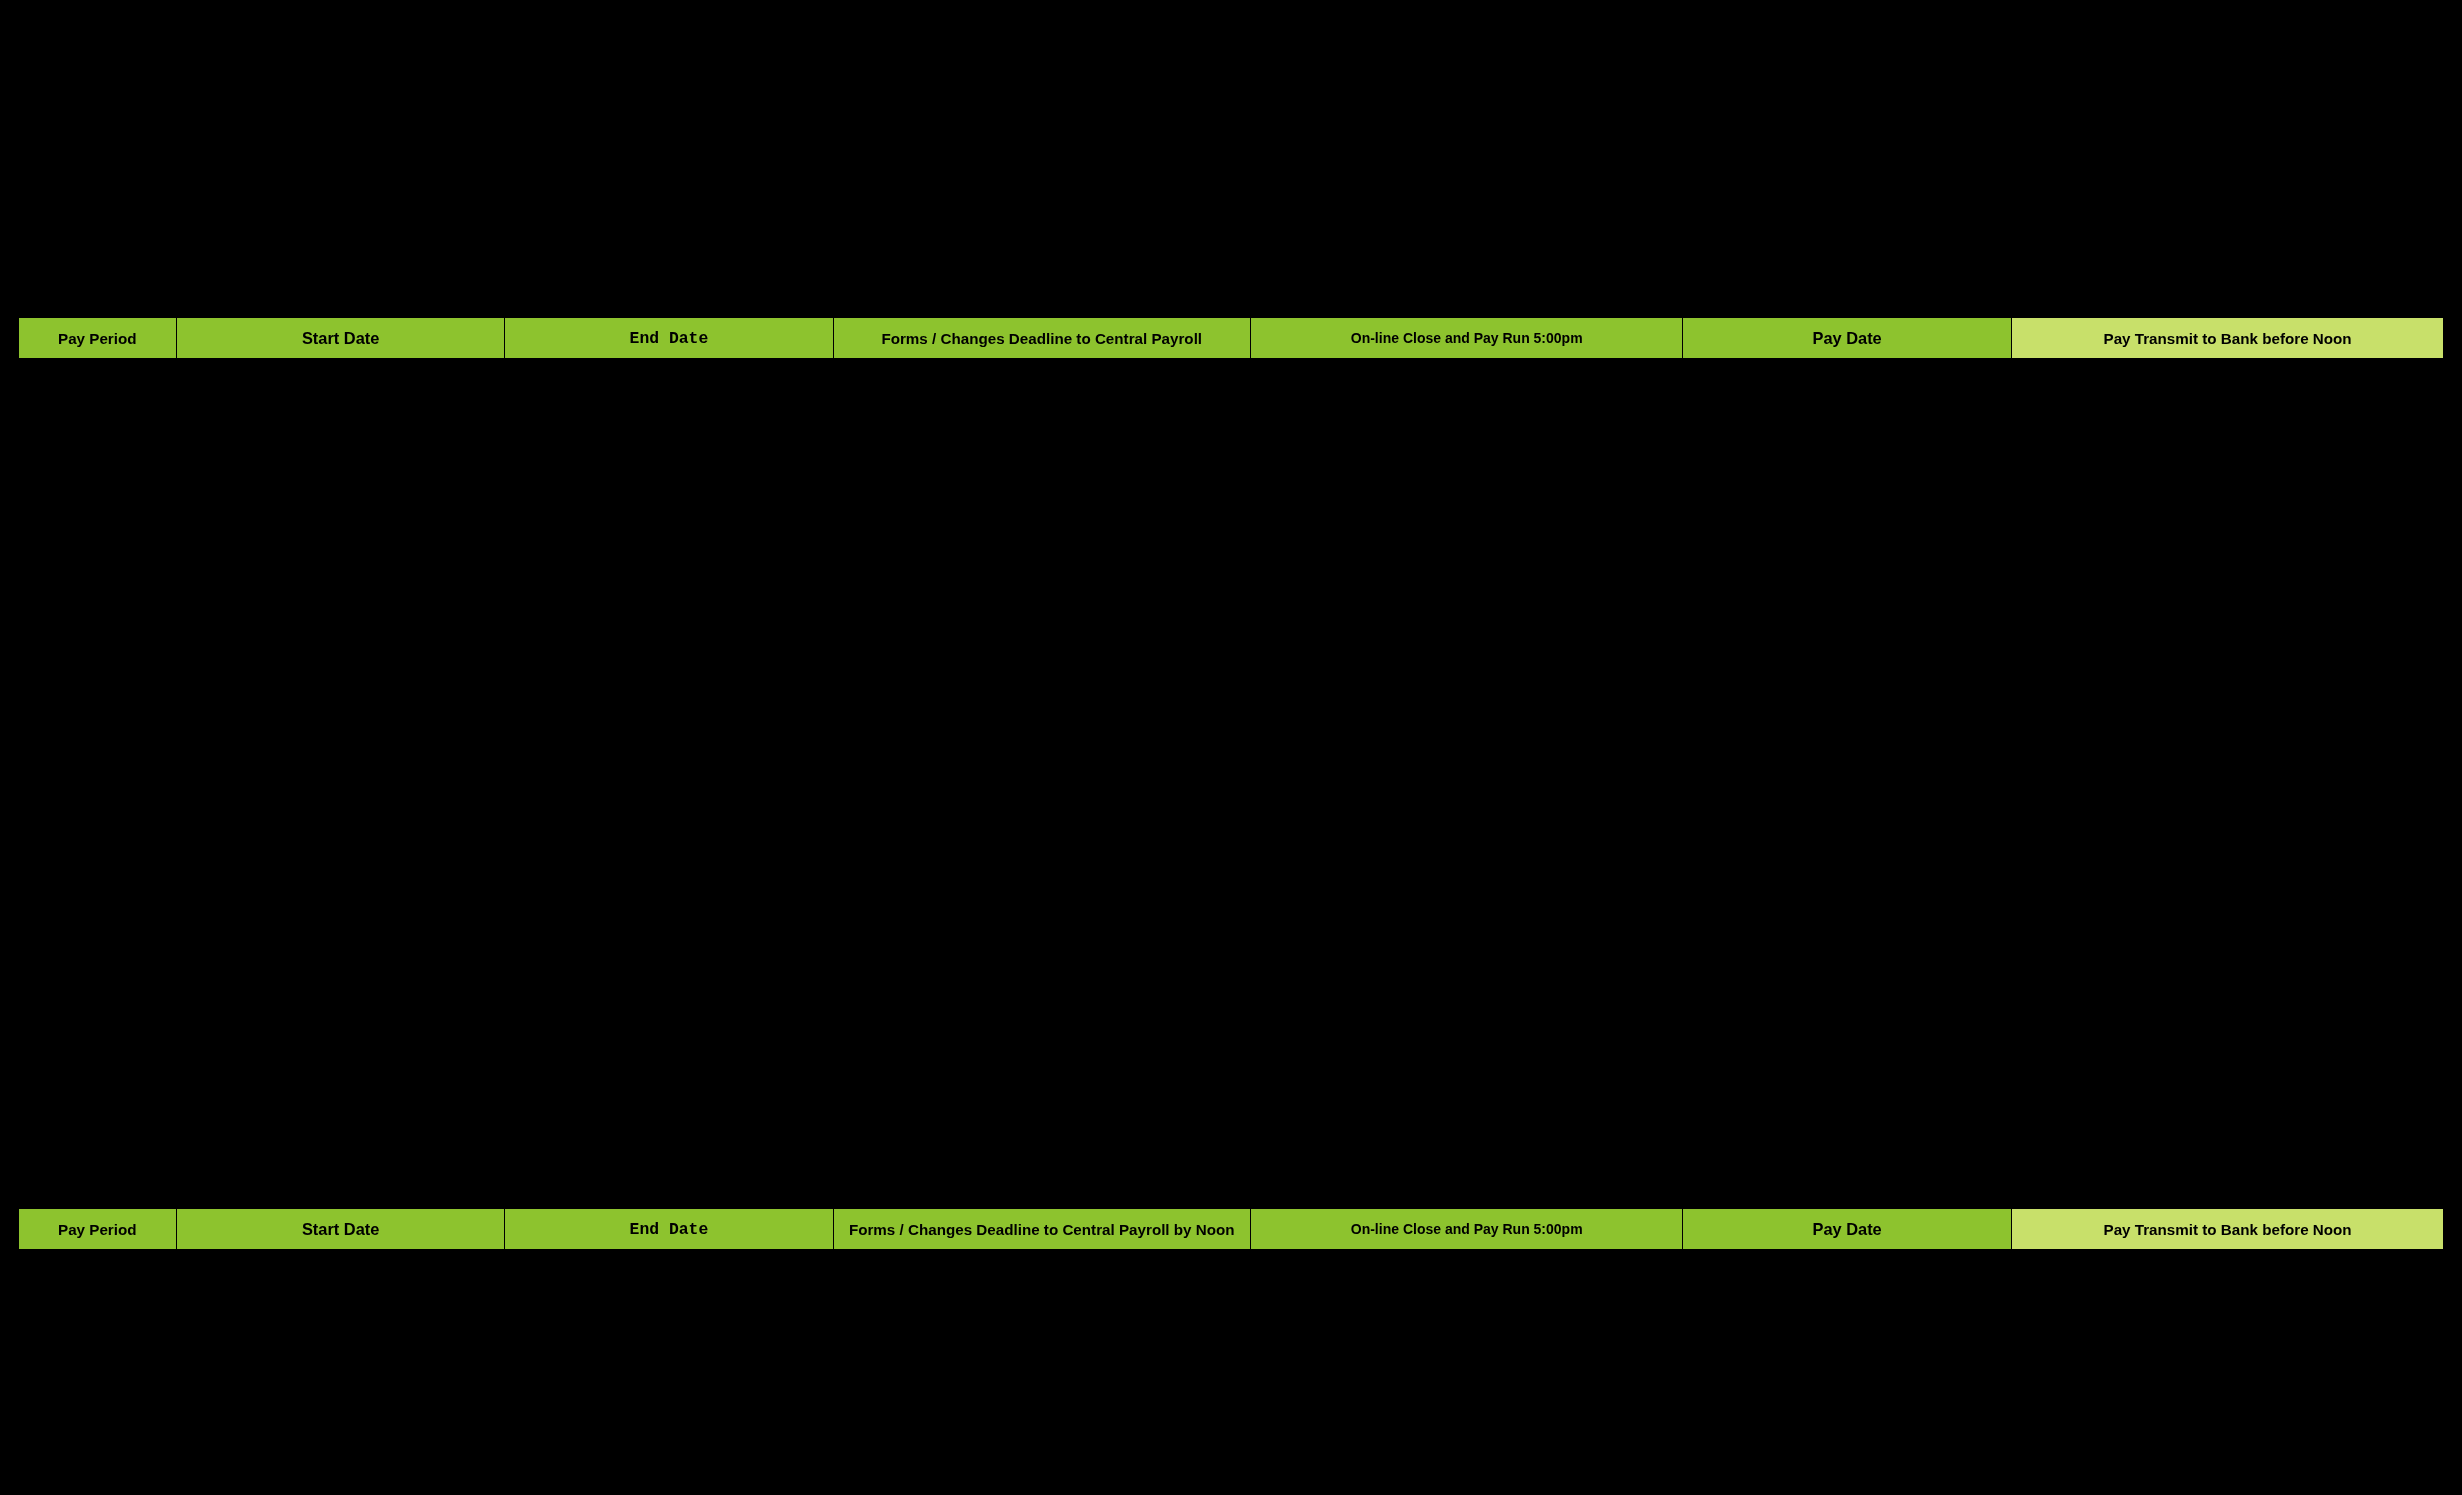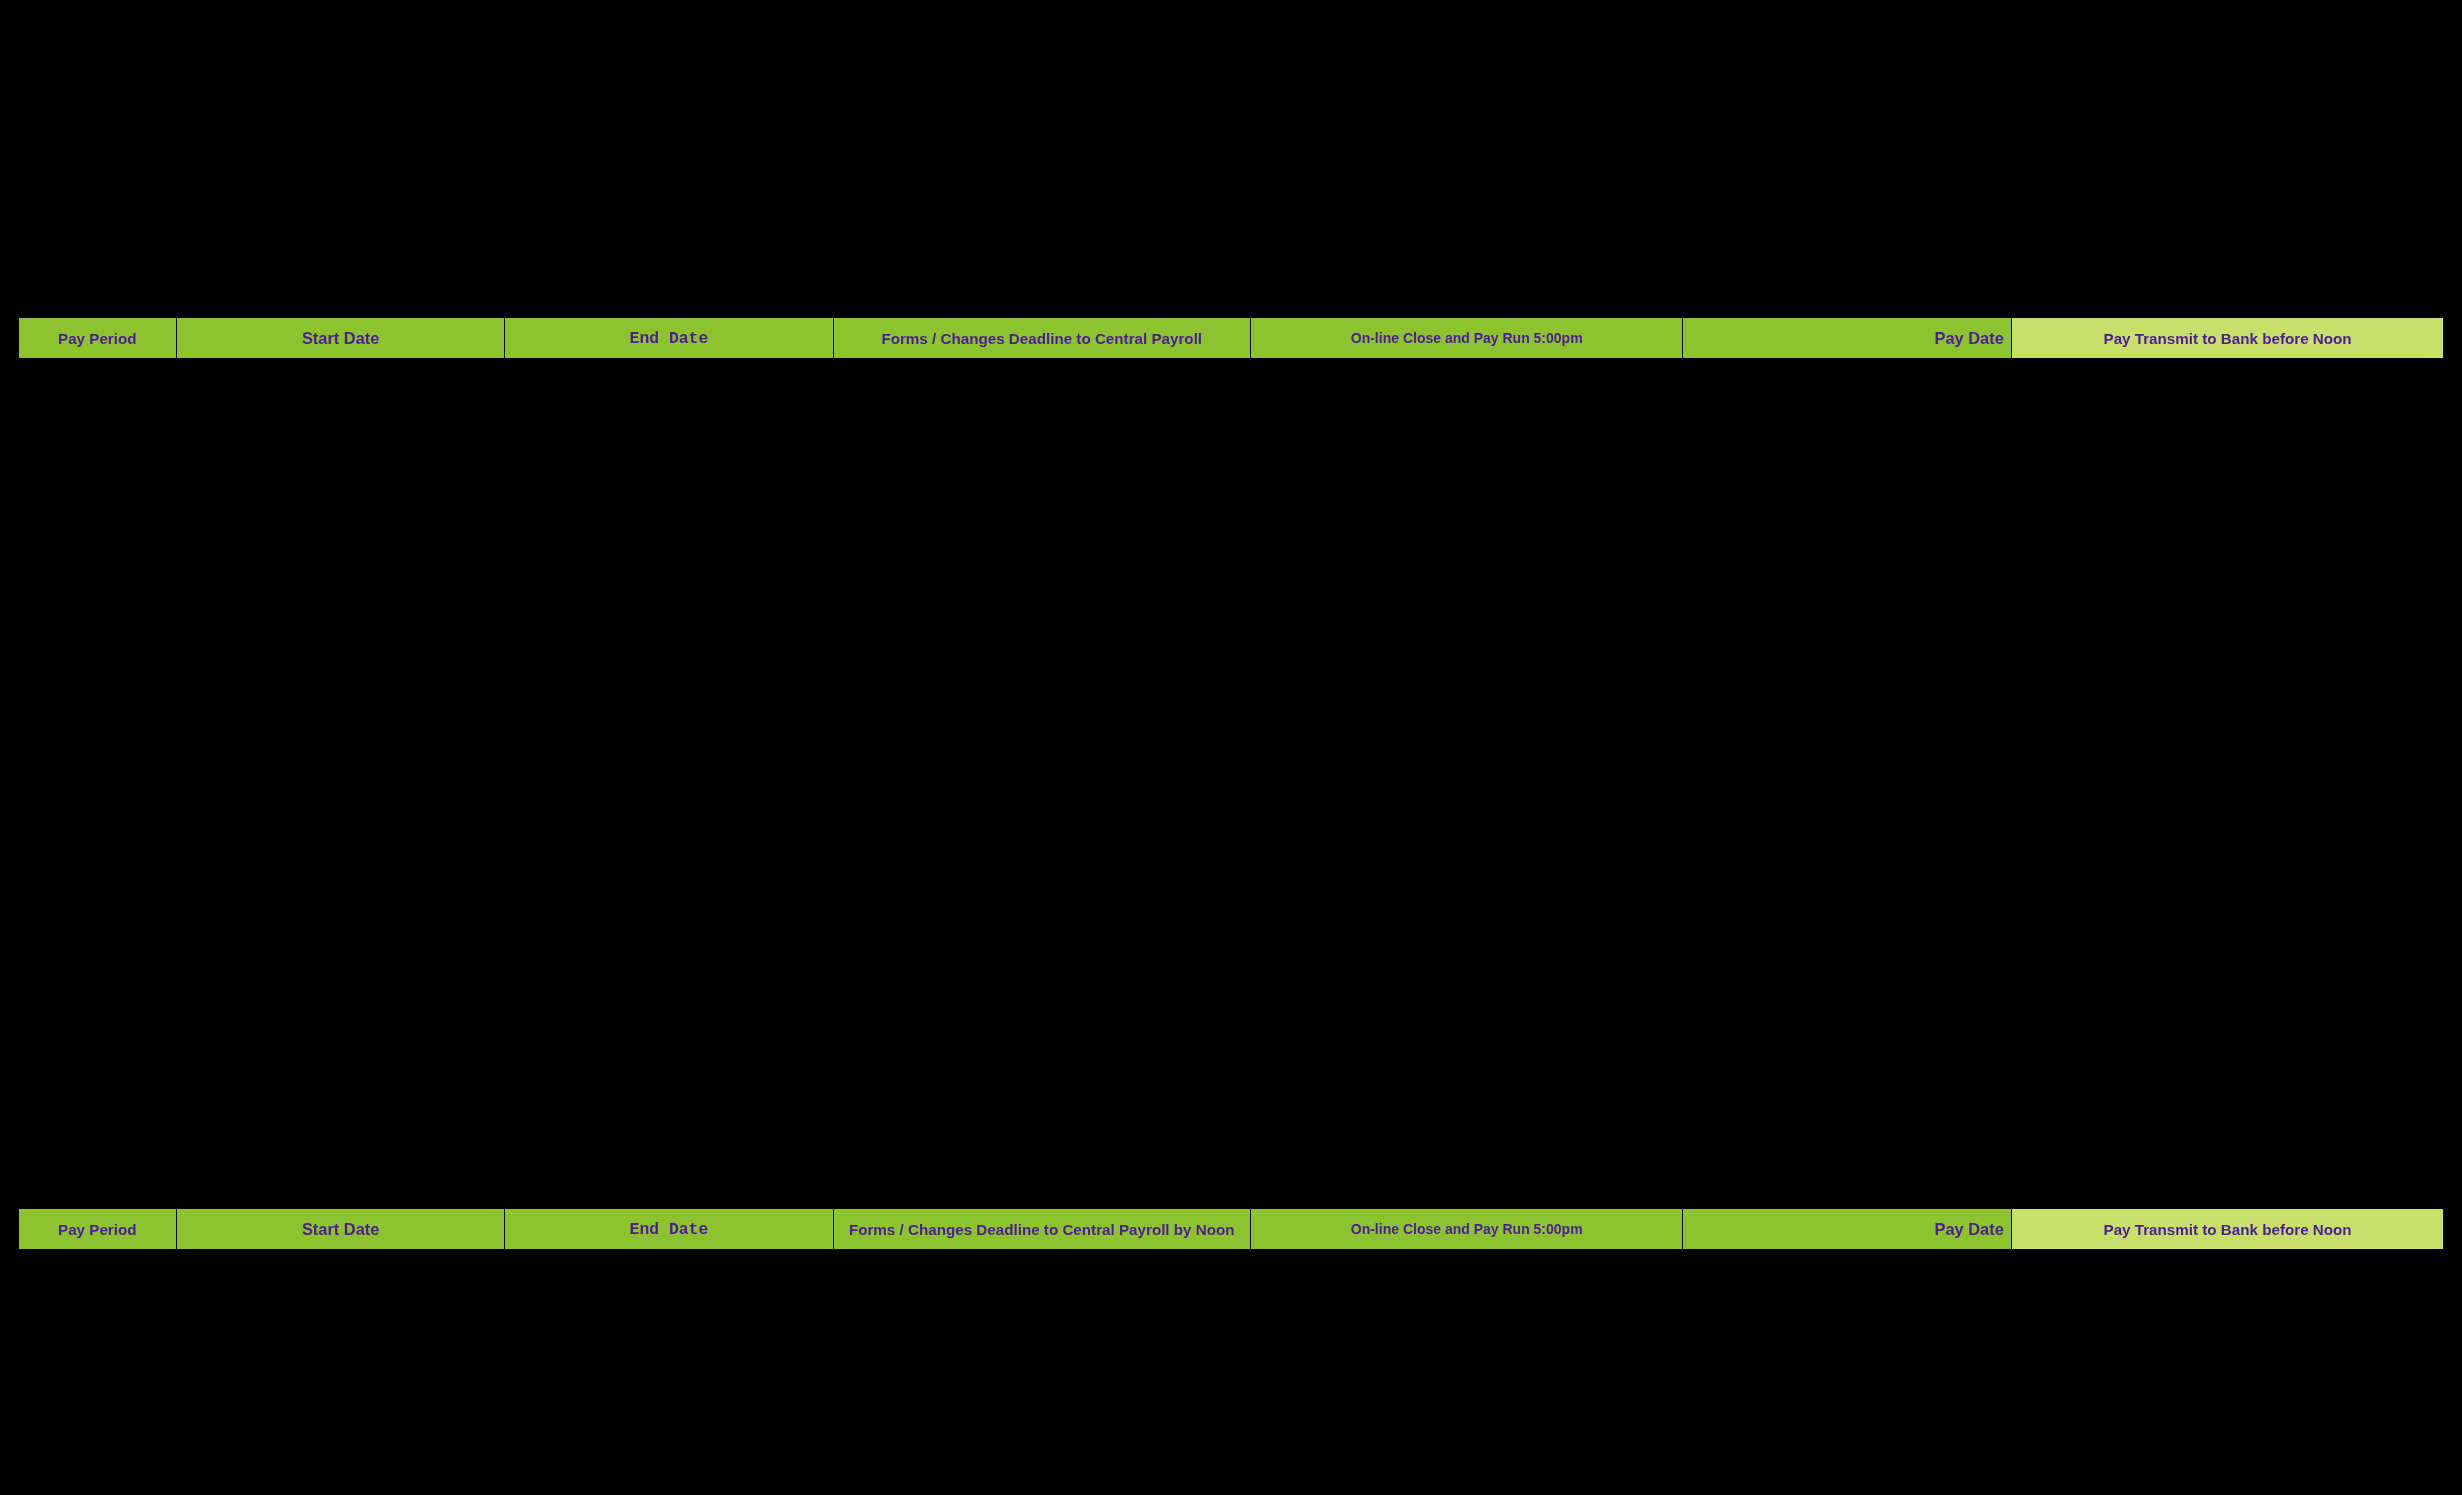--- a/index.html
+++ b/index.html
@@ -35,21 +35,21 @@
       border-collapse: collapse;
     }
 
     th {
       background-color: #8dc32e;
       border: 1.2px solid #000000;
       padding: 10.6px 7px;
       font-weight: bold;
       font-size: 16.4px;
       text-align: center;
-      color: #4c1d95;
+      color: #000000;
     }
 
     th.pay-period {
       width: 47px;
       font-size: 15.2px;
     }
 
     th.start-date {
       width: 129px;
       margin-top: 32px;
@@ -66,21 +66,20 @@
     }
 
     th.online-close {
       width: 170px;
       font-size: 14px;
     }
 
     th.pay-date {
       width: 129px;
       background-color: #8dc32e;
-      text-align: right;
     }
 
     th.pay-transmit {
       width: 170px;
       background-color: #c8e06a;
       font-size: 15.2px;
       margin-top: 48px;
     }
   </style>
 </head>

